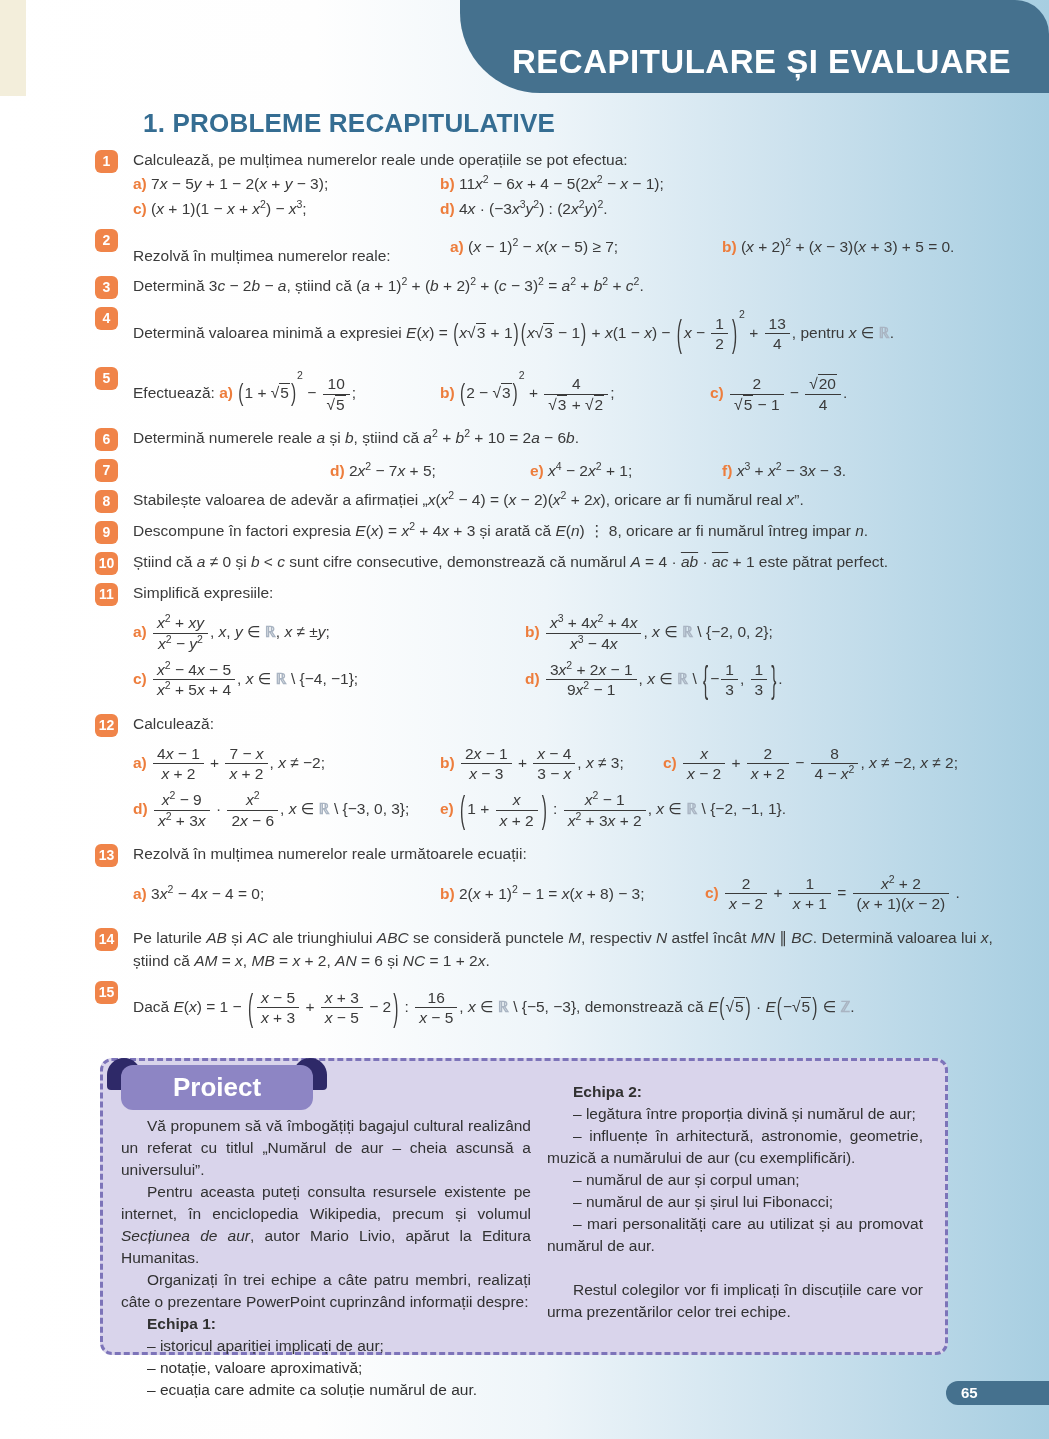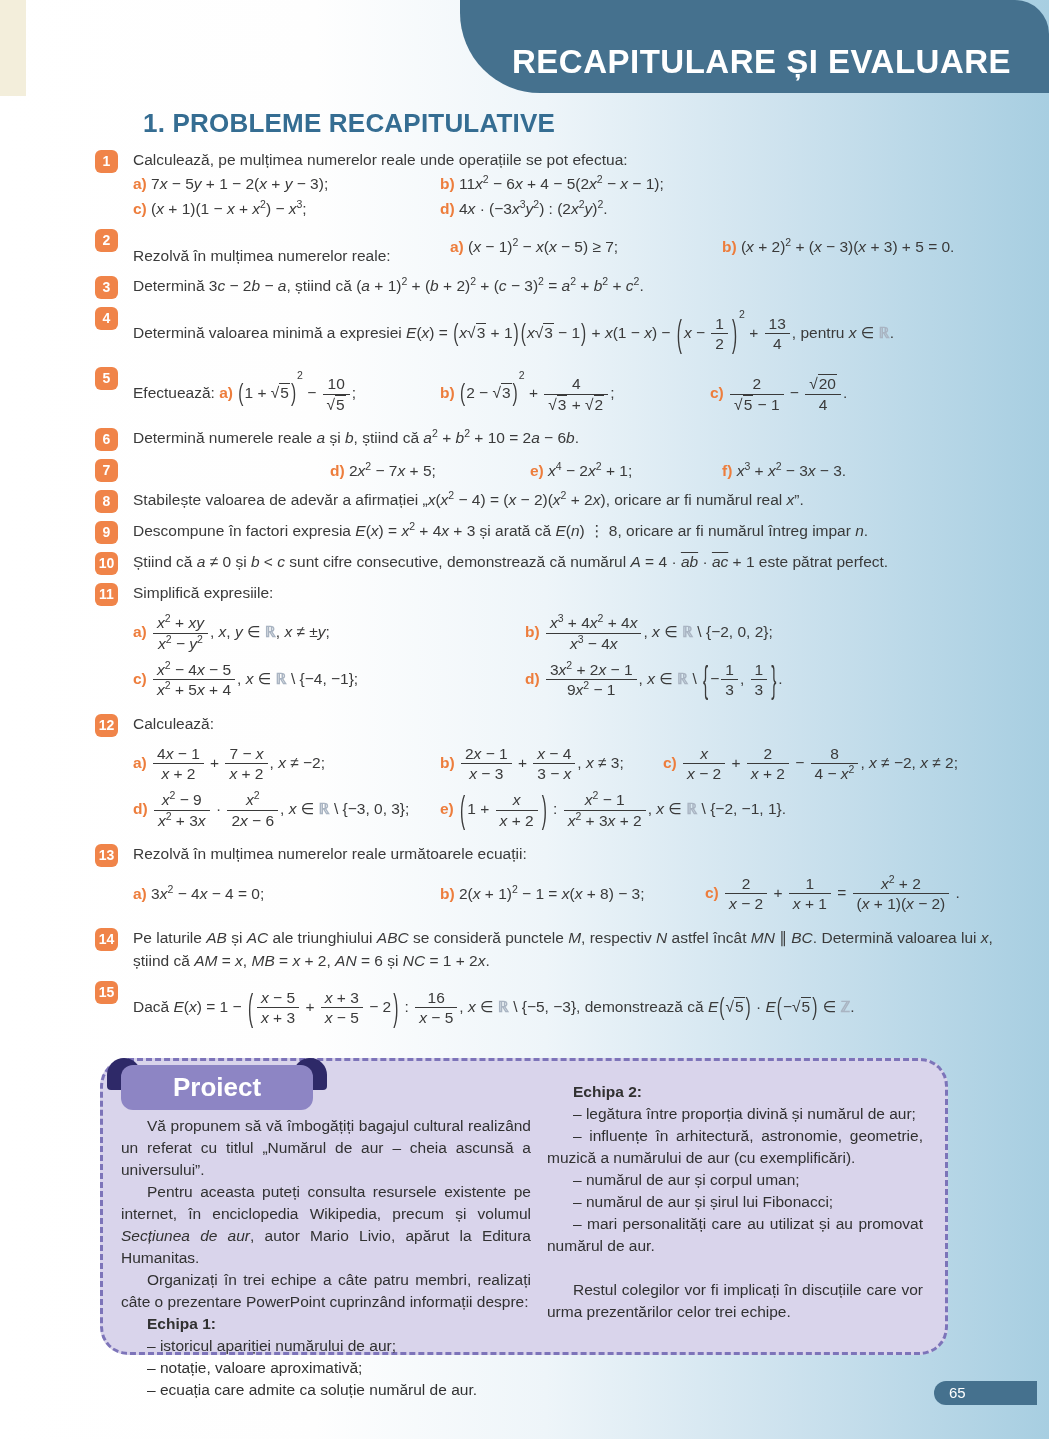--- a/index.html
+++ b/index.html
@@ -45,42 +45,42 @@
   .sq{white-space:nowrap;}
   .sq .rad{border-top:1.4px solid #3a3a3a;padding:0 1px;}
   .bp{display:inline-block;transform:scaleY(1.55);vertical-align:-1px;margin:0 1px;font-weight:300;}
   .bp2{display:inline-block;transform:scaleY(2.35);vertical-align:-2px;margin:0 2px;font-weight:300;}
   .tp{position:relative;top:-13px;font-size:10.5px;}
   .bb{color:#a9b4c2;font-weight:bold;}
   .ol{text-decoration:overline;text-decoration-thickness:1.3px;}
   
   .project{
     position:absolute;left:100px;top:1058px;width:848px;height:297px;box-sizing:border-box;
-    background:#d9d4eb;border:3px dashed #7d74b9;border-radius:28px;
+    background:#d9d4eb;border:3px dashed #7d74b9;border-radius:12px;
     color:#313131;font-size:15.5px;line-height:1.42;
   }
   .tab{position:absolute;left:18px;top:4px;width:192px;height:45px;}
   .ear{position:absolute;top:-7px;width:34px;height:32px;background:#2e2968;border-radius:17px 17px 4px 4px;}
   .ear.l{left:-14px;} .ear.r{right:-14px;}
   .tab-body{
     position:absolute;inset:0;background:#8d85c4;border-radius:12px;z-index:1;
     display:flex;align-items:center;justify-content:center;
     color:#fff;font-weight:bold;font-size:26px;
   }
   .proj-cols{position:absolute;inset:0;display:grid;grid-template-columns:410px 1fr;gap:16px;padding:10px 22px 10px 18px;box-sizing:border-box;}
   .pcol{text-align:justify;}
   .pcol.left{padding-top:44px;}
   .pcol.right{padding-top:10px;}
   .pcol p{margin:0;text-indent:26px;}
   .pcol p.bold{font-weight:bold;}
   .pcol p.gap-top{margin-top:22px;}
   
   .pagebar{
-    position:absolute;top:1381px;right:12px;width:103px;height:24px;background:#45718e;
-    border-radius:12px 0 0 12px;color:#fff;font-weight:normal;font-size:15px;
+    position:absolute;top:1381px;right:0;width:103px;height:24px;background:#45718e;
+    border-radius:12px 0 0 12px;color:#fff;font-weight:bold;font-size:15px;
     line-height:24px;padding-left:15px;box-sizing:border-box;
   }
 </style>
 </head>
 <body>
 
 <div class="page">
 
   <div class="cream"></div>
 
@@ -166,21 +166,21 @@
       <div class="ear l"></div>
       <div class="ear r"></div>
       <div class="tab-body">Proiect</div>
     </div>
     <div class="proj-cols">
       <div class="pcol left">
           <p>Vă propunem să vă îmbogățiți bagajul cultural realizând un referat cu titlul „Numărul de aur – cheia ascunsă a universului”.</p>
           <p>Pentru aceasta puteți consulta resursele existente pe internet, în enciclopedia Wikipedia, precum și volumul <i>Secțiunea de aur</i>, autor Mario Livio, apărut la Editura Humanitas.</p>
           <p>Organizați în trei echipe a câte patru membri, realizați câte o prezentare PowerPoint cuprinzând informații despre:</p>
           <p class="bold">Echipa 1:</p>
-          <p>– istoricul apariției numărului de aur;</p>
+          <p>– istoricul apariției implicați de aur;</p>
           <p>– notație, valoare aproximativă;</p>
           <p>– ecuația care admite ca soluție numărul de aur.</p>
         </div>
       <div class="pcol right">
           <p class="bold">Echipa 2:</p>
           <p>– legătura între proporția divină și numărul de aur;</p>
           <p>– influențe în arhitectură, astronomie, geometrie, muzică a numărului de aur (cu exemplificări).</p>
           <p>– numărul de aur și corpul uman;</p>
           <p>– numărul de aur și șirul lui Fibonacci;</p>
           <p>– mari personalități care au utilizat și au promovat numărul de aur.</p>

